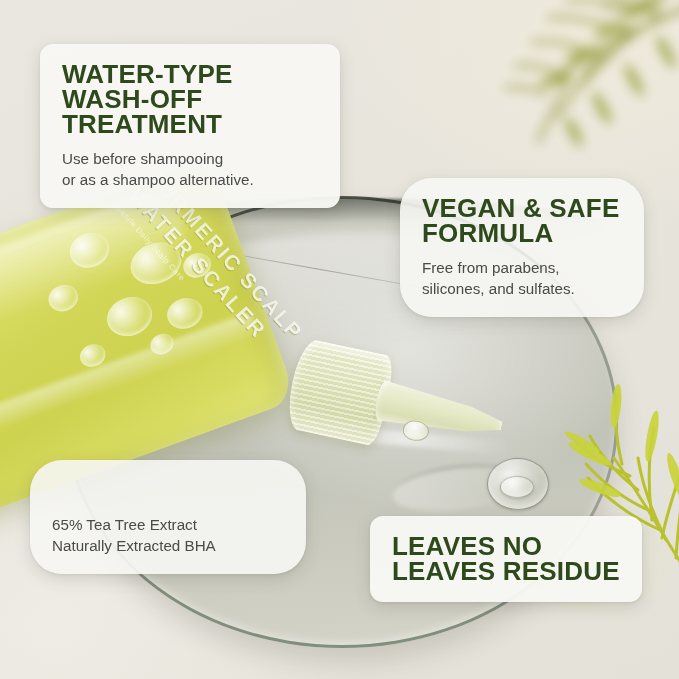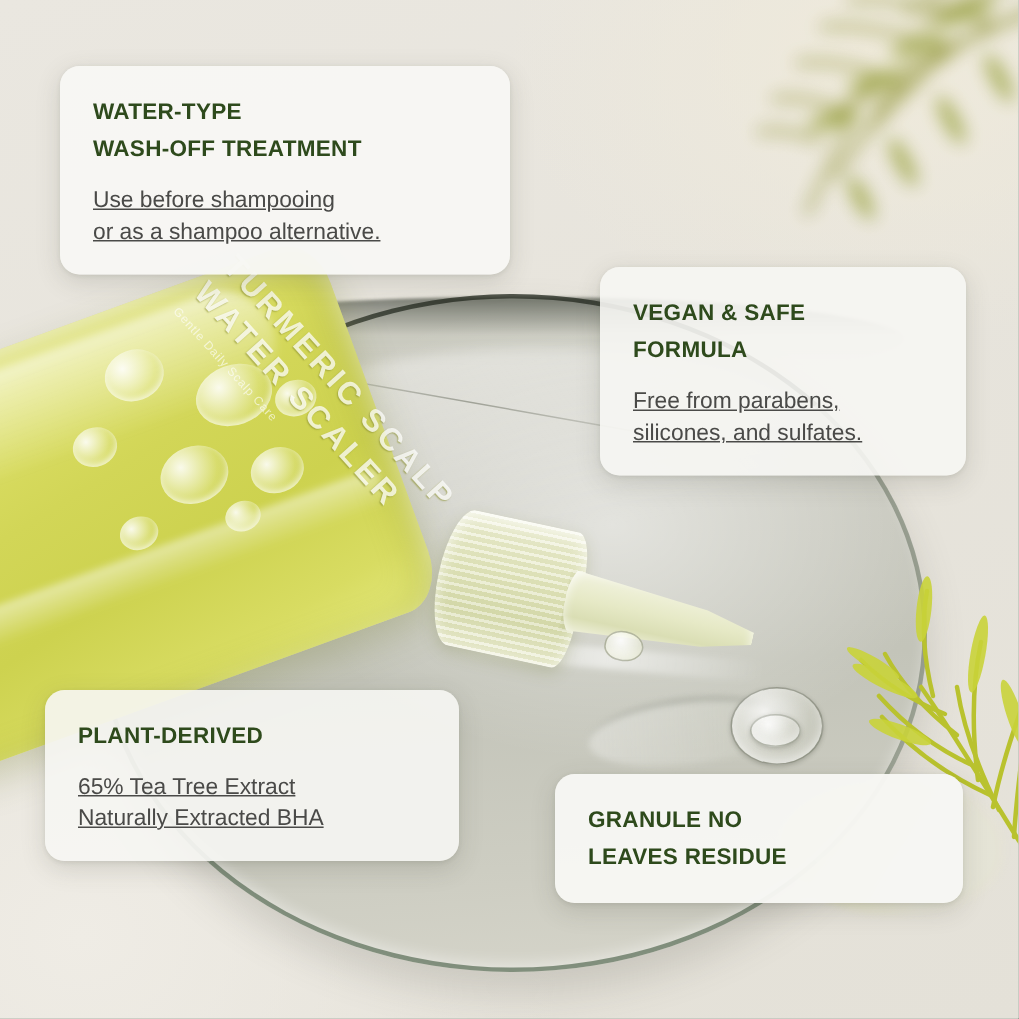--- a/index.html
+++ b/index.html
@@ -169,35 +169,34 @@
     border:1px solid rgba(110,116,90,.45);
   }
   
   .card{
     position:absolute;
     border-radius:13px;
     background:rgba(247,247,244,.965);
     box-shadow:0 5px 16px rgba(70,74,60,.17), 0 1px 3px rgba(70,74,60,.10);
     padding:18px 22px 18px 22px;
   }
-  .card.translucent{ background:rgba(246,246,243,.90); }
+  .card.translucent{ background:rgba(246,246,243,.90);border-radius:32px; }
   .card h3{
     color:#2e4a1c;
     font-weight:700;
-    font-size:15px;
+    font-size:26px;
     line-height:25px;
     letter-spacing:.2px;
   }
   .card p{
     color:#4a4a48;
     font-weight:400;
     font-size:15.2px;
     line-height:21px;
     margin-top:11px;
-    text-decoration:underline;
   }
   #card-1{ left:40px;  top:44px;  width:300px; }
   #card-2{ left:400px; top:178px; width:244px; }
   #card-3{ left:30px;  top:460px; width:276px; }
   #card-4{ left:370px; top:516px; width:272px; }
 </style>
 </head>
 <body>
 
 <div id="stage">
@@ -310,28 +309,28 @@
       <span>FORMULA</span>
     </h3>
     <p>
       <span>Free from parabens,</span><br>
       <span>silicones, and sulfates.</span>
     </p>
   </div>
 
   <div class="card translucent" id="card-3">
     <h3>
-      <span>PLANT-DERIVED</span><br>
+      <br>
     </h3>
     <p>
       <span>65% Tea Tree Extract</span><br>
       <span>Naturally Extracted BHA</span>
     </p>
   </div>
 
   <div class="card" id="card-4">
     <h3>
-      <span>GRANULE NO</span><br>
+      <span>LEAVES NO</span><br>
       <span>LEAVES RESIDUE</span>
     </h3>
   </div>
 
 </div>
 
 </body></html>

